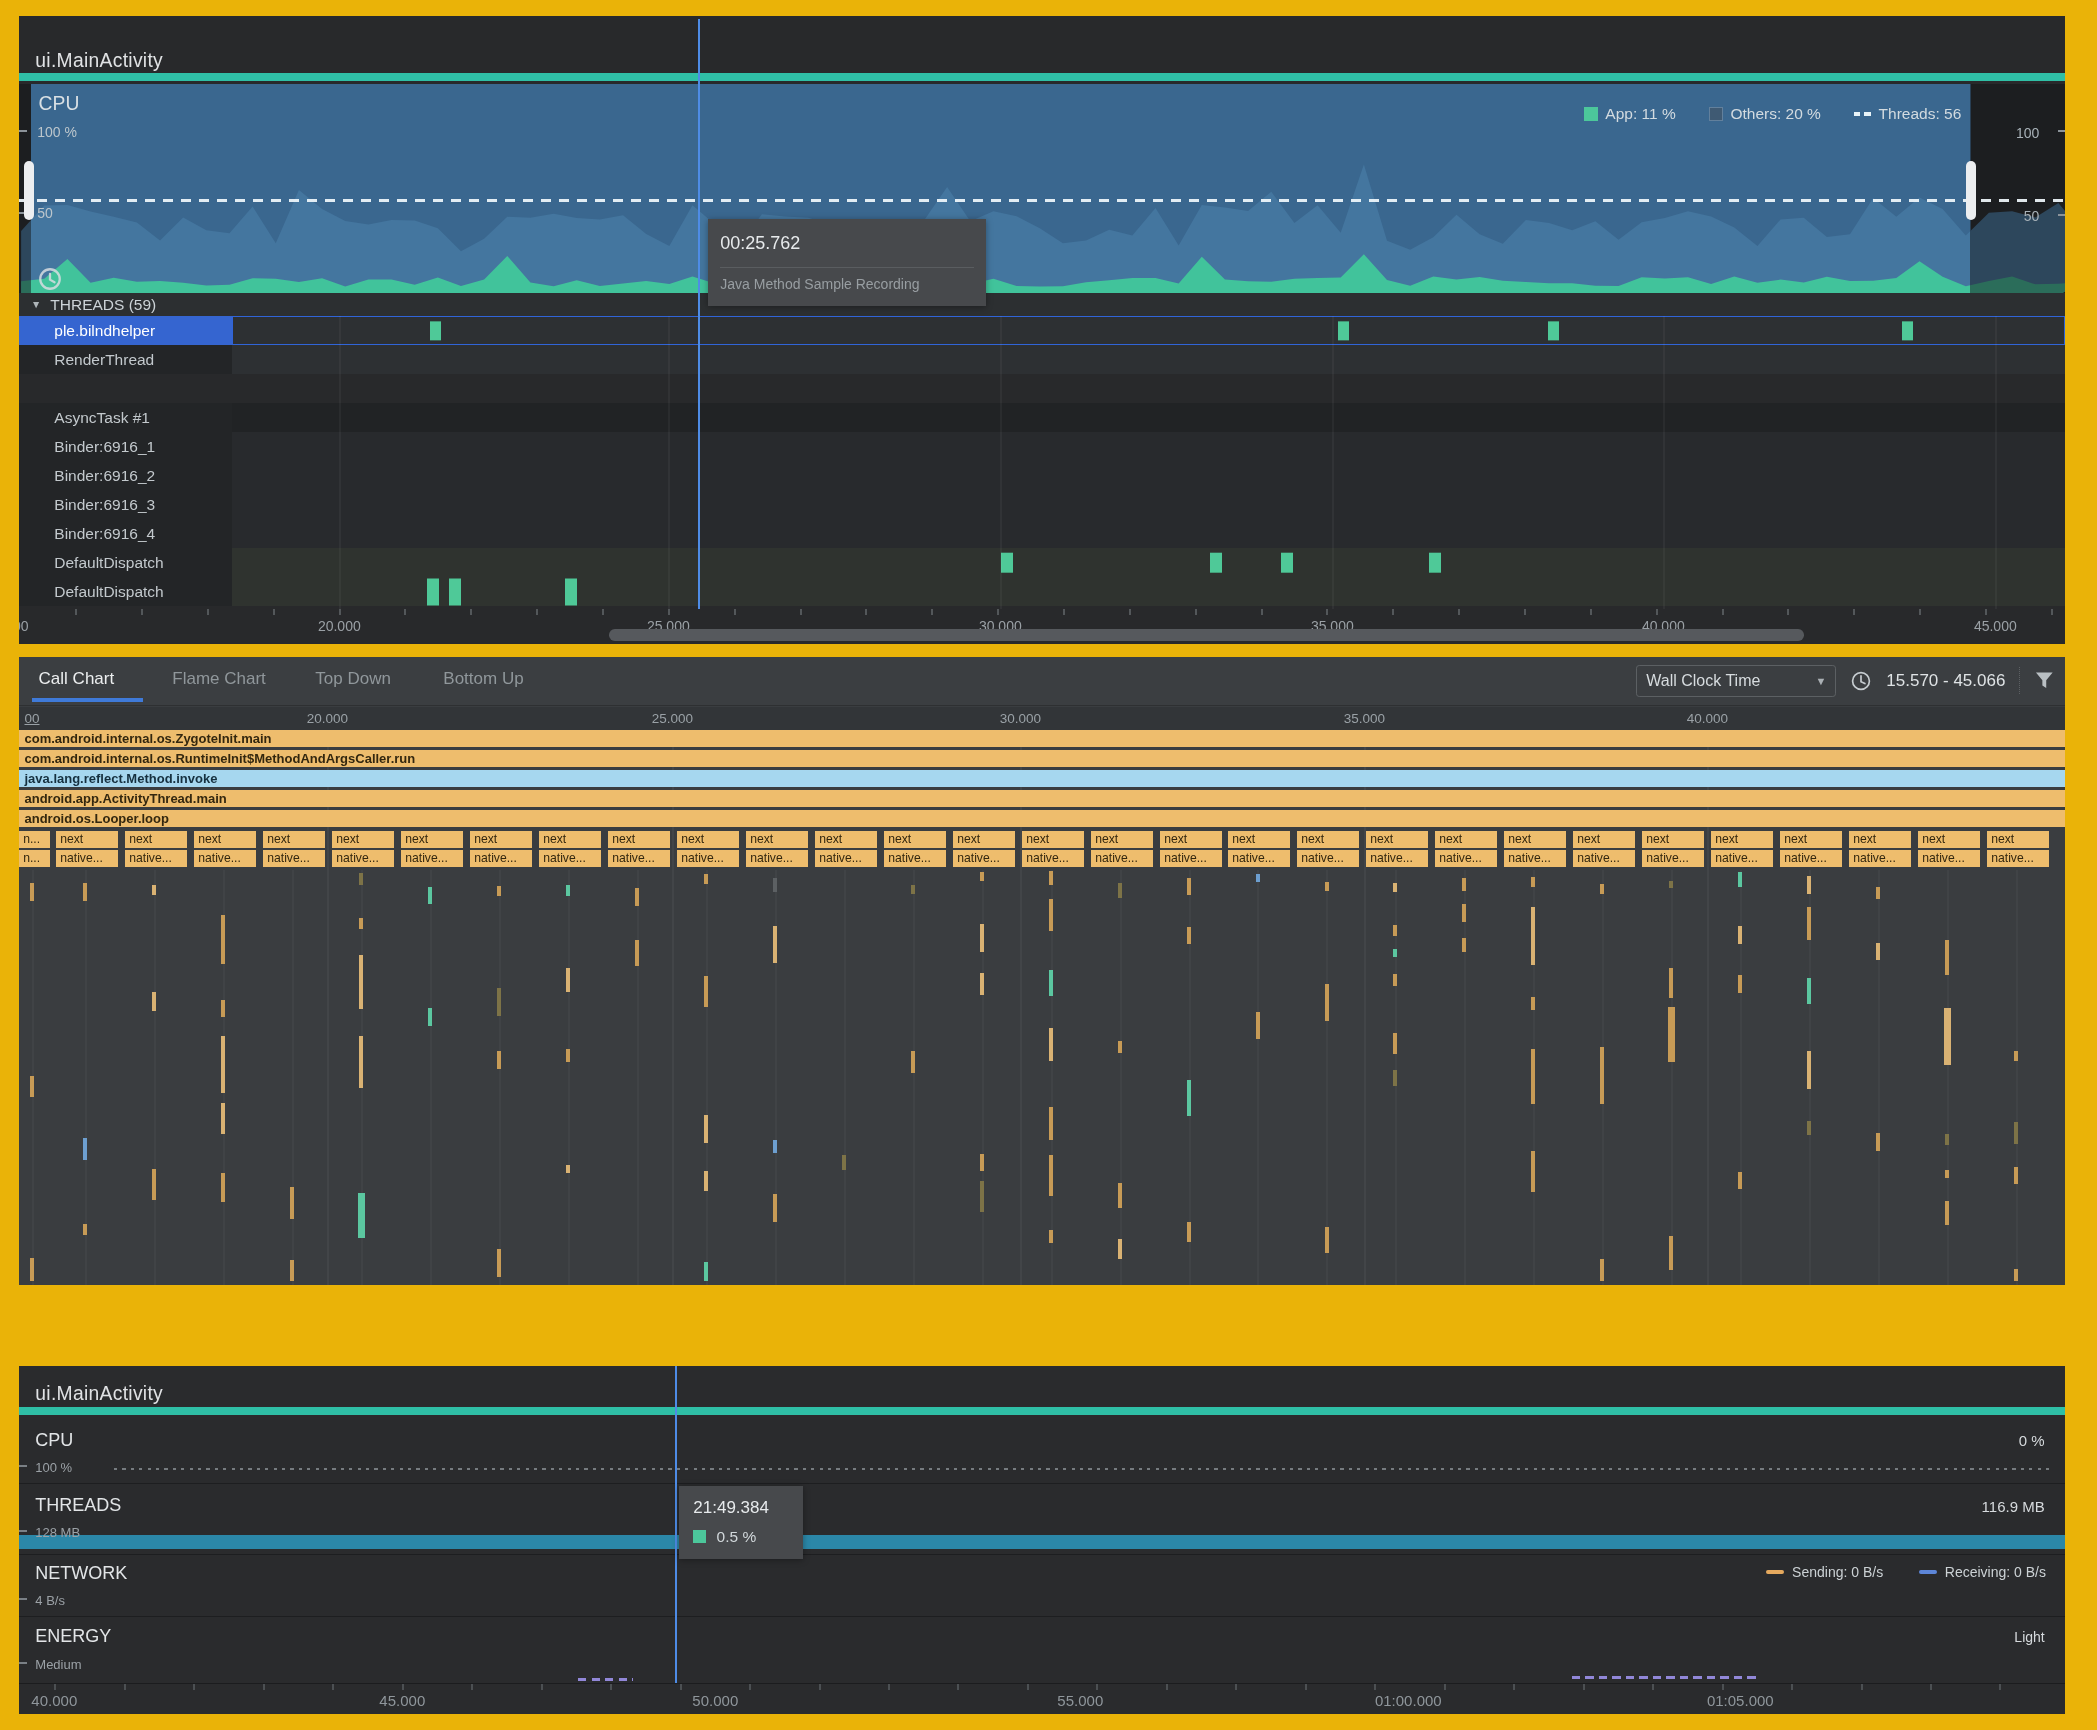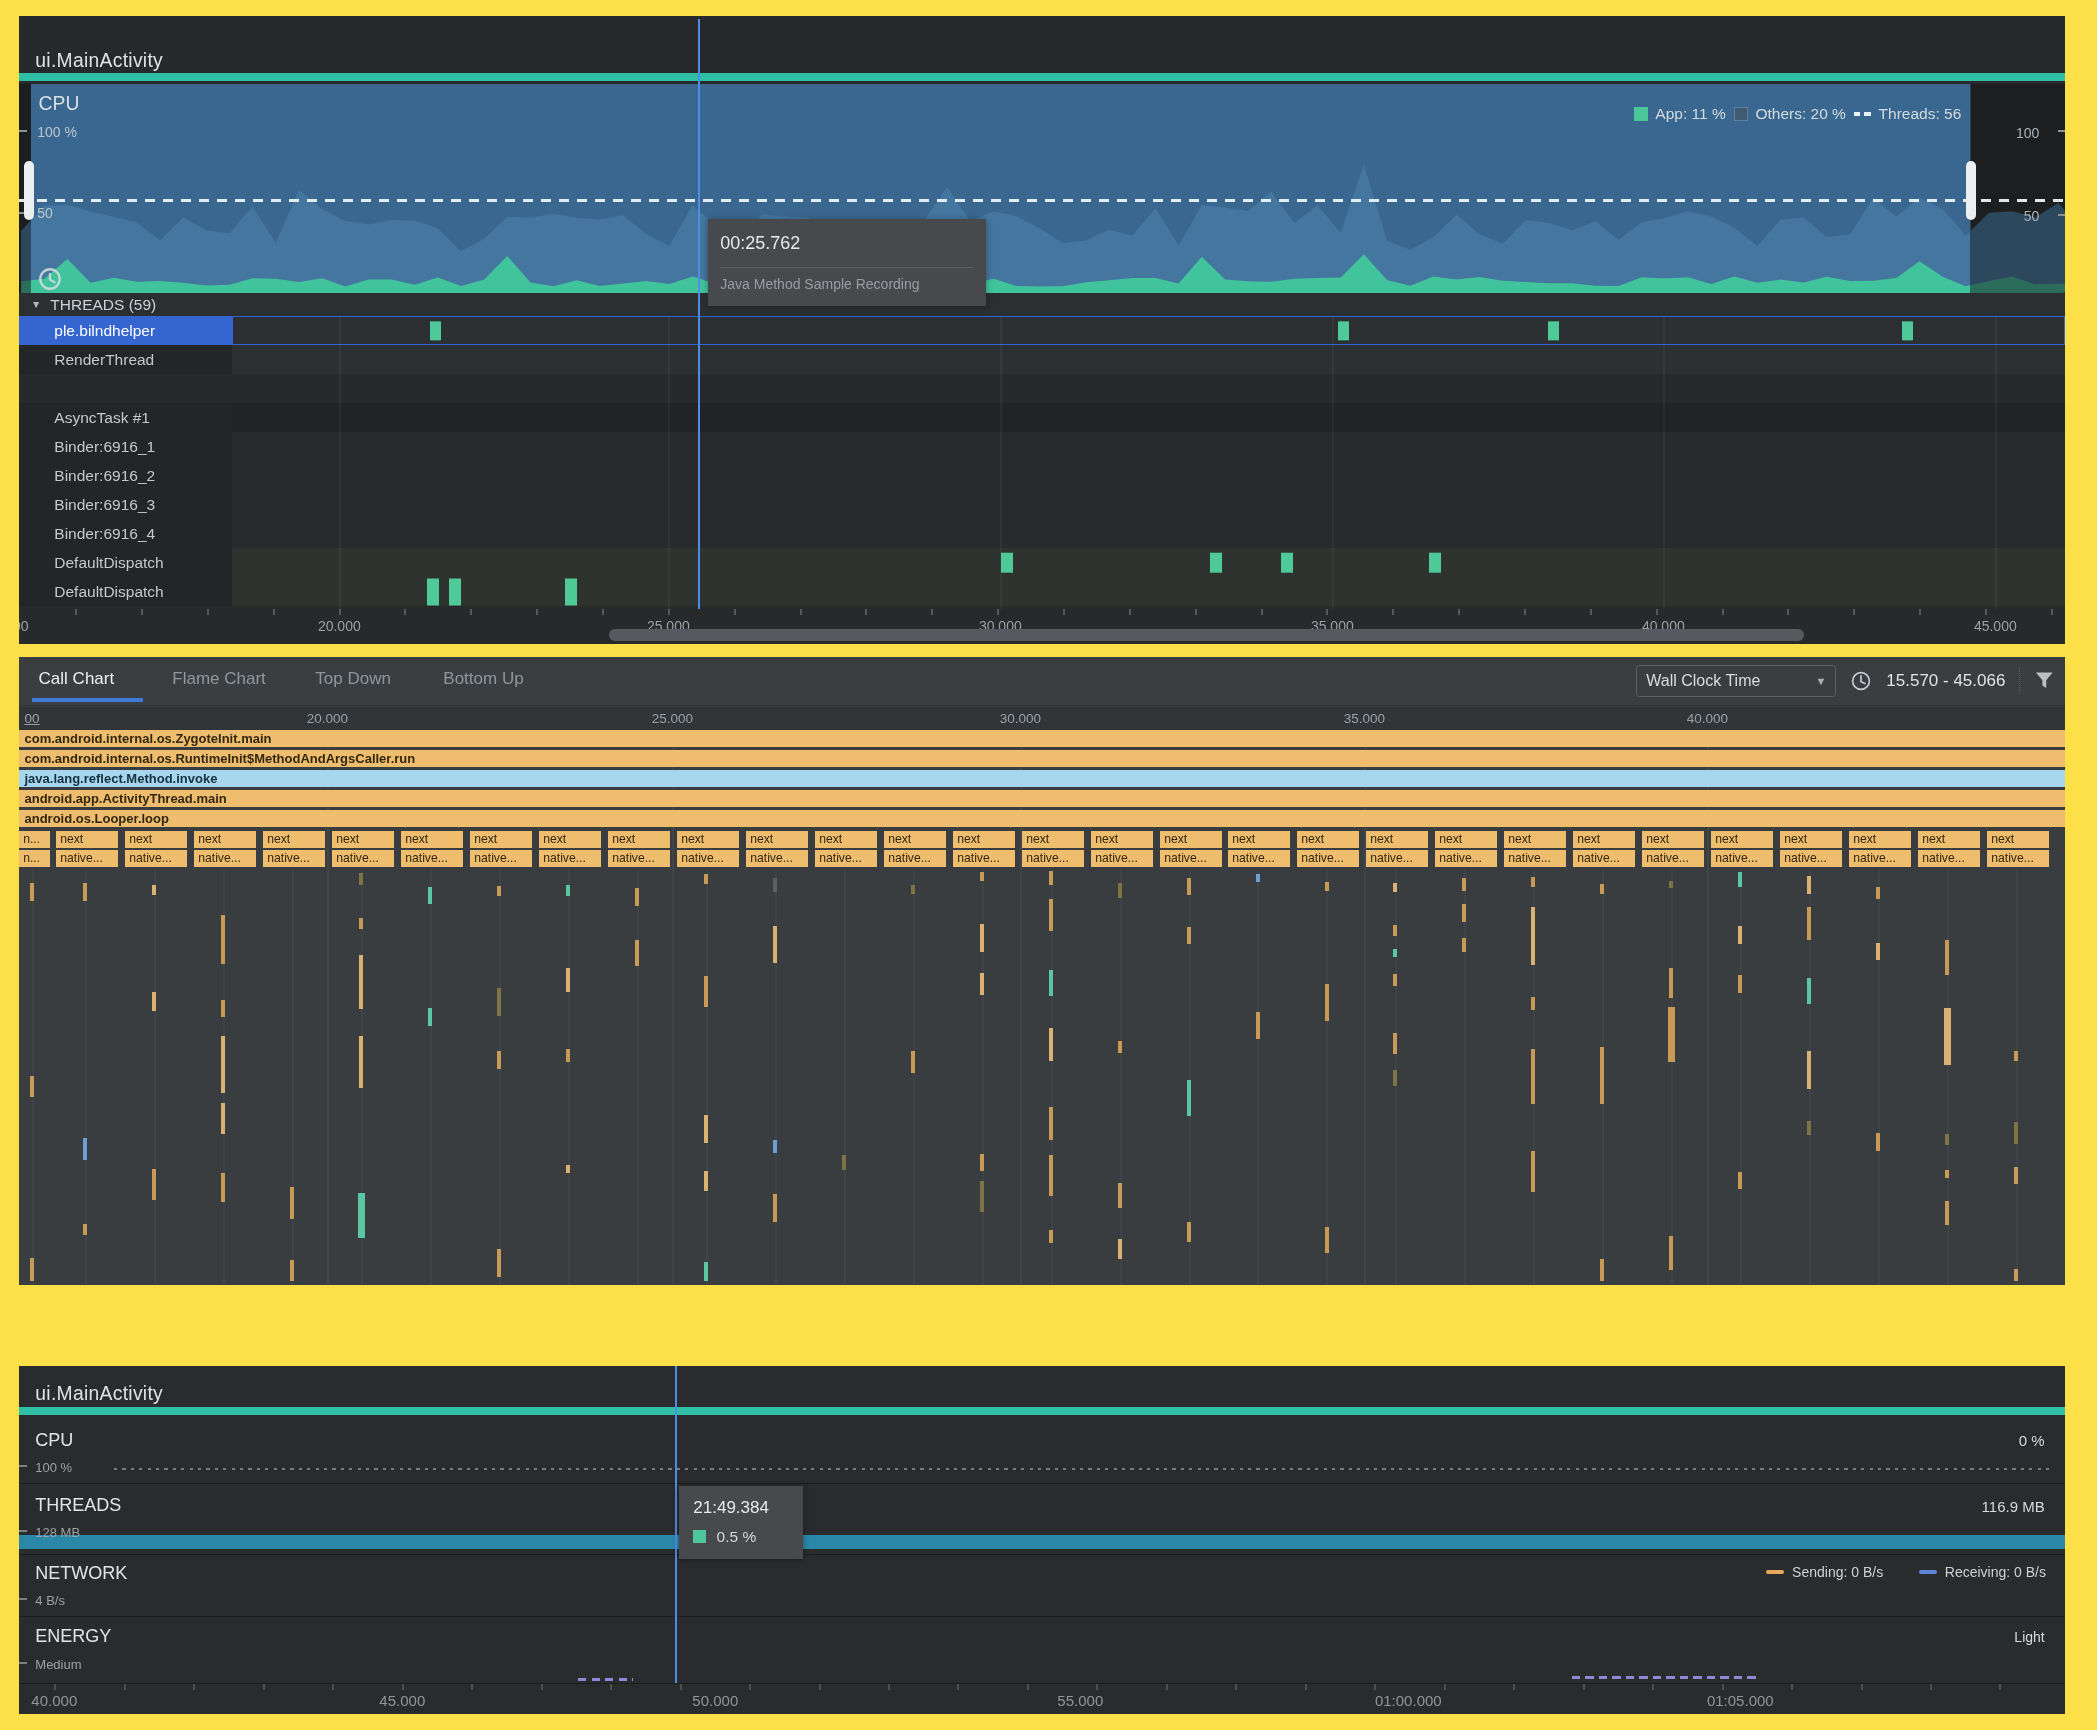--- a/index.html
+++ b/index.html
@@ -1,32 +1,32 @@
 <!DOCTYPE html>
 <html style="font-size:10.3px"><head>
 <meta charset="utf-8">
 <style>
   * { margin:0; padding:0; box-sizing:border-box; }
   html,body { background:#ffffff; font-family:"Liberation Sans", sans-serif; }
-  #stage { position:relative; width:2097px; height:1730px; background:#fde047; overflow:hidden; }
+  #stage { position:relative; width:2097px; height:1730px; background:#eab308; overflow:hidden; }
   .panel { position:absolute; overflow:hidden; background:#28292b; }
   .activity-label { position:absolute; left:16px; top:34px; font-size:19.3px; color:#e0e2e4; letter-spacing:0.3px; }
   .teal-bar { position:absolute; left:0; right:0; height:8.4px; background:#2fbfa6; }
 
   
   .cpu-pane { position:absolute; left:0; right:0; top:68px; height:209px; background:#232527; }
   .cpu-sel { position:absolute; left:11.6px; width:1940px; top:0; bottom:0; background:#3a678f; }
   .cpu-dim { position:absolute; top:0; bottom:0; background:rgba(22,24,26,0.5); z-index:3; }
   .cpu-title { position:absolute; left:19.3px; top:9px; font-size:19.3px; color:#d9e0e4; z-index:4; }
   .ytick { position:absolute; font-size:14px; color:#bcc6cc; z-index:4; }
   .tickdash { position:absolute; width:7.7px; height:1.9px; background:#8b9399; z-index:4; }
   .dash-line { position:absolute; left:0; right:0; top:115px; height:2.6px; z-index:4;
     background:repeating-linear-gradient(90deg, rgba(240,248,252,0.92) 0 10.3px, transparent 10.3px 18px); }
   .drag-handle { position:absolute; width:9.7px; height:59px; top:77px; background:#eceef0; border-radius:5.2px; z-index:5; }
-  .cpu-legend { position:absolute; top:20.6px; right:104px; display:flex; gap:8px; align-items:flex-end; z-index:4; }
+  .cpu-legend { position:absolute; top:20.6px; right:104px; display:flex; gap:33px; align-items:flex-end; z-index:4; }
   .legend-item { display:flex; gap:7.7px; align-items:center; font-size:15.5px; color:#d3dbe0; }
   .sw { width:14px; height:14px; display:inline-block; }
   .sw-green { background:#4cc79b; }
   .sw-others { background:#3f5a73; border:1.3px solid #62809c; }
   .sw-dash { width:17px; height:3.9px; background:repeating-linear-gradient(90deg,#e8f4f8 0 6.4px,transparent 6.4px 10.3px); }
   .clock-badge { position:absolute; left:18px; top:182px; z-index:4; opacity:0.85; }
 
   
   .threads-header { position:absolute; left:0; right:0; top:277px; height:23px; background:#2c2f31;
     color:#ccd3d7; font-size:15.5px; line-height:23px; padding-left:31px; z-index:2; }

